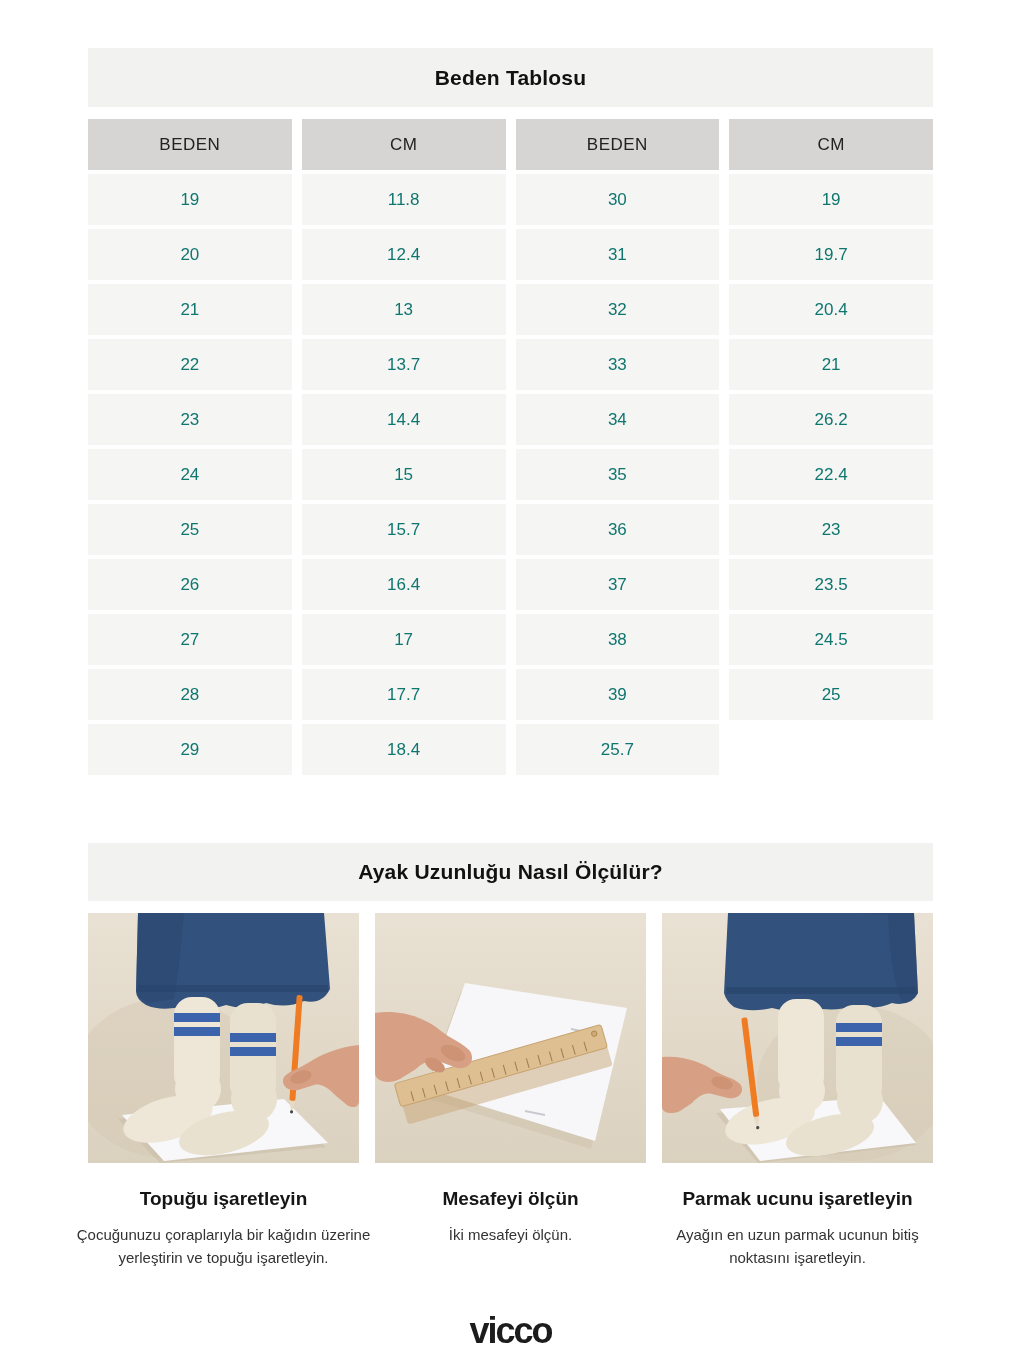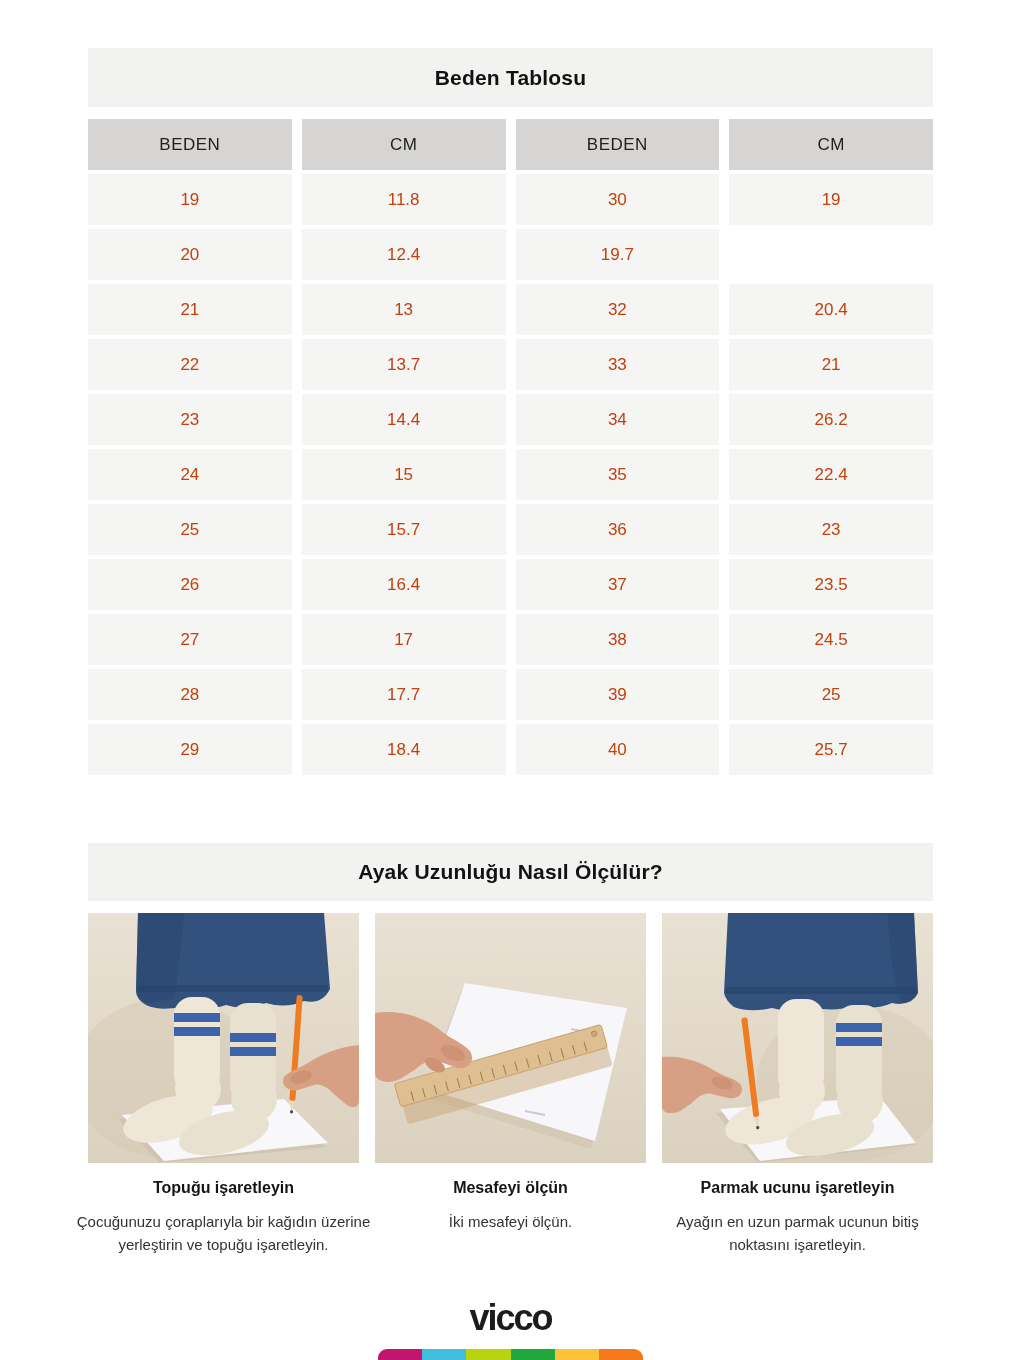--- a/index.html
+++ b/index.html
@@ -14,31 +14,31 @@
     background:#f2f2f1; height:59px;
     display:flex; align-items:center; justify-content:center;
   }
   .panel-title { font-size:21px; font-weight:bold; color:#121212; letter-spacing:.2px; }
 
   .size-table { margin-top:12px; display:flex; flex-direction:column; gap:4px; }
   .trow { display:grid; grid-template-columns:repeat(4,1fr); gap:10px; }
   .tcell {
     height:51px; background:#f5f5f4;
     display:flex; align-items:center; justify-content:center;
-    font-size:17px; color:#c2410c;
+    font-size:17px; color:#0f766e;
   }
   .thead .tcell { background:#d6d5d3; color:#222; letter-spacing:.5px; }
   #size-table-body { display:flex; flex-direction:column; gap:4px; }
 
   .section2 { margin-top:68px; height:58px; }
 
   .steps { margin-top:12px; display:flex; gap:16px; }
   .step { flex:1; display:flex; flex-direction:column; align-items:center; min-width:0; }
   .photo { width:100%; height:250px; display:block; }
-  .step-heading { margin-top:16px; font-size:16px; font-weight:bold; color:#151515; text-align:center; }
+  .step-heading { margin-top:25px; font-size:19px; font-weight:bold; color:#151515; text-align:center; }
   .step-desc {
     margin-top:14px; font-size:15px; line-height:1.5; color:#333;
     text-align:center; width:296px; max-width:296px;
   }
 
   .footer { margin-top:44px; display:flex; flex-direction:column; align-items:center; }
   .brand { font-size:36px; font-weight:bold; letter-spacing:-2px; color:#1c1c1c; line-height:1; }
   .brand-bar {
     margin-top:13px; width:265px; height:26px; border-radius:9px;
     display:flex; overflow:hidden;
@@ -64,20 +64,21 @@
     <div id="size-table-body">
         <div class="trow">
           <div class="tcell">19</div>
           <div class="tcell">11.8</div>
           <div class="tcell">30</div>
           <div class="tcell">19</div>
         </div>
         <div class="trow">
           <div class="tcell">20</div>
           <div class="tcell">12.4</div>
+          <div class="tcell">31</div>
           <div class="tcell">19.7</div>
         </div>
         <div class="trow">
           <div class="tcell">21</div>
           <div class="tcell">13</div>
           <div class="tcell">32</div>
           <div class="tcell">20.4</div>
         </div>
         <div class="trow">
           <div class="tcell">22</div>
@@ -117,21 +118,20 @@
         </div>
         <div class="trow">
           <div class="tcell">28</div>
           <div class="tcell">17.7</div>
           <div class="tcell">39</div>
           <div class="tcell">25</div>
         </div>
         <div class="trow">
           <div class="tcell">29</div>
           <div class="tcell">18.4</div>
-          <div class="tcell">40</div>
           <div class="tcell">25.7</div>
         </div>
       </div>
   </div>
 
   <section class="panel section2">
     <h2 class="panel-title">Ayak Uzunluğu Nasıl Ölçülür?</h2>
   </section>
 
   <div class="steps">

